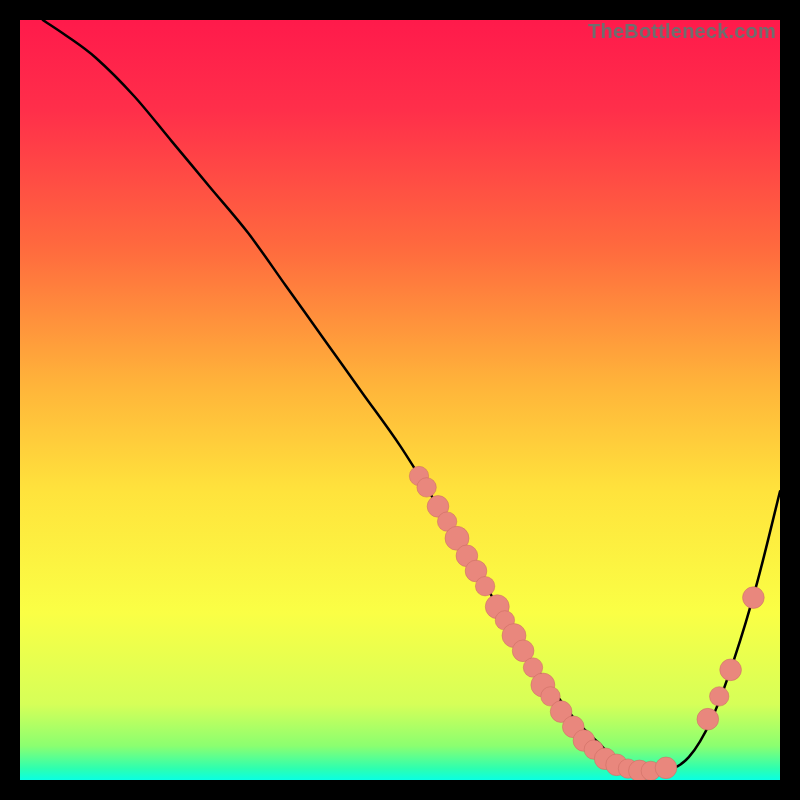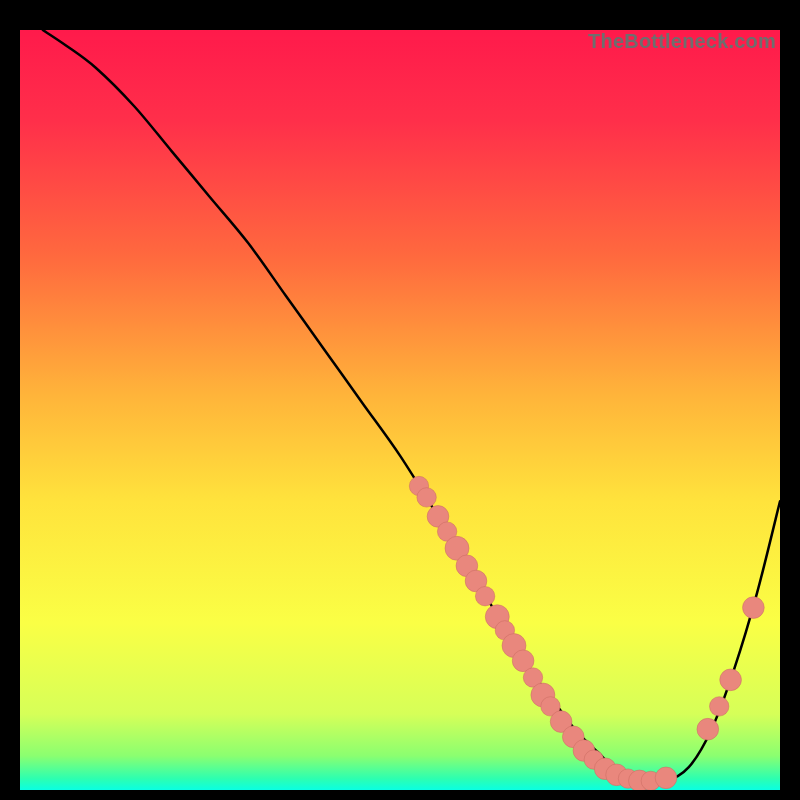--- a/index.html
+++ b/index.html
@@ -1,20 +1,20 @@
 <!DOCTYPE html>
 <html><head>
 <meta charset="utf-8">
 <style>
   * { margin: 0; padding: 0; box-sizing: border-box; }
   html, body { width: 800px; height: 800px; background: #000; overflow: hidden; }
   .frame {
     position: absolute;
     left: 20px;
-    top: 30px;
+    top: 20px;
     width: 760px;
     height: 560px;
     background: #fef9c3;
   }
   .plot {
     position: absolute;
     left: 0;
     top: 0;
     width: 760px;
     height: 760px;

